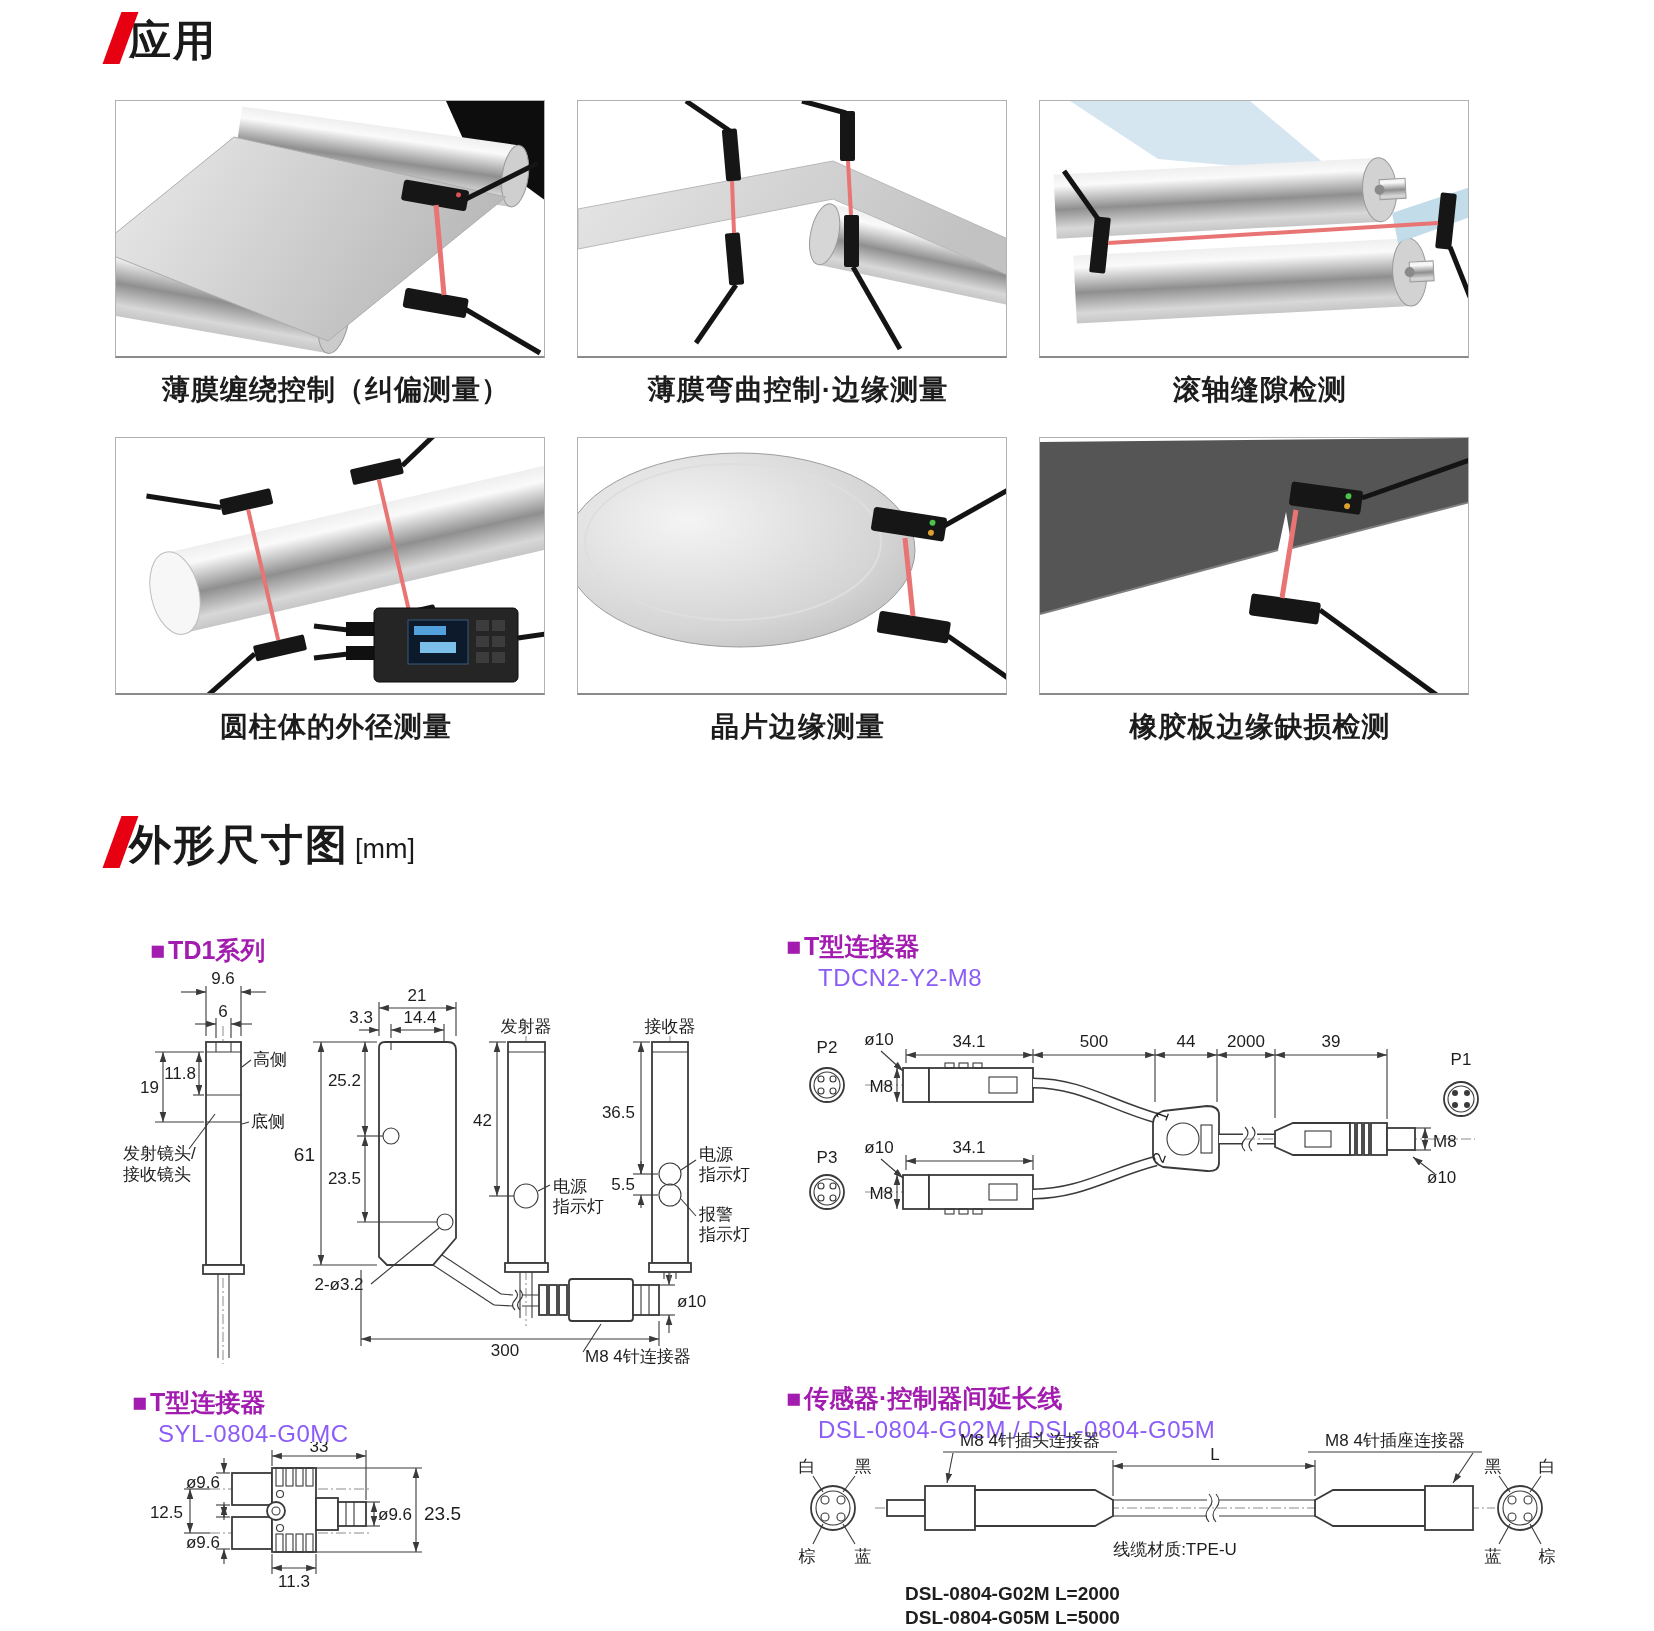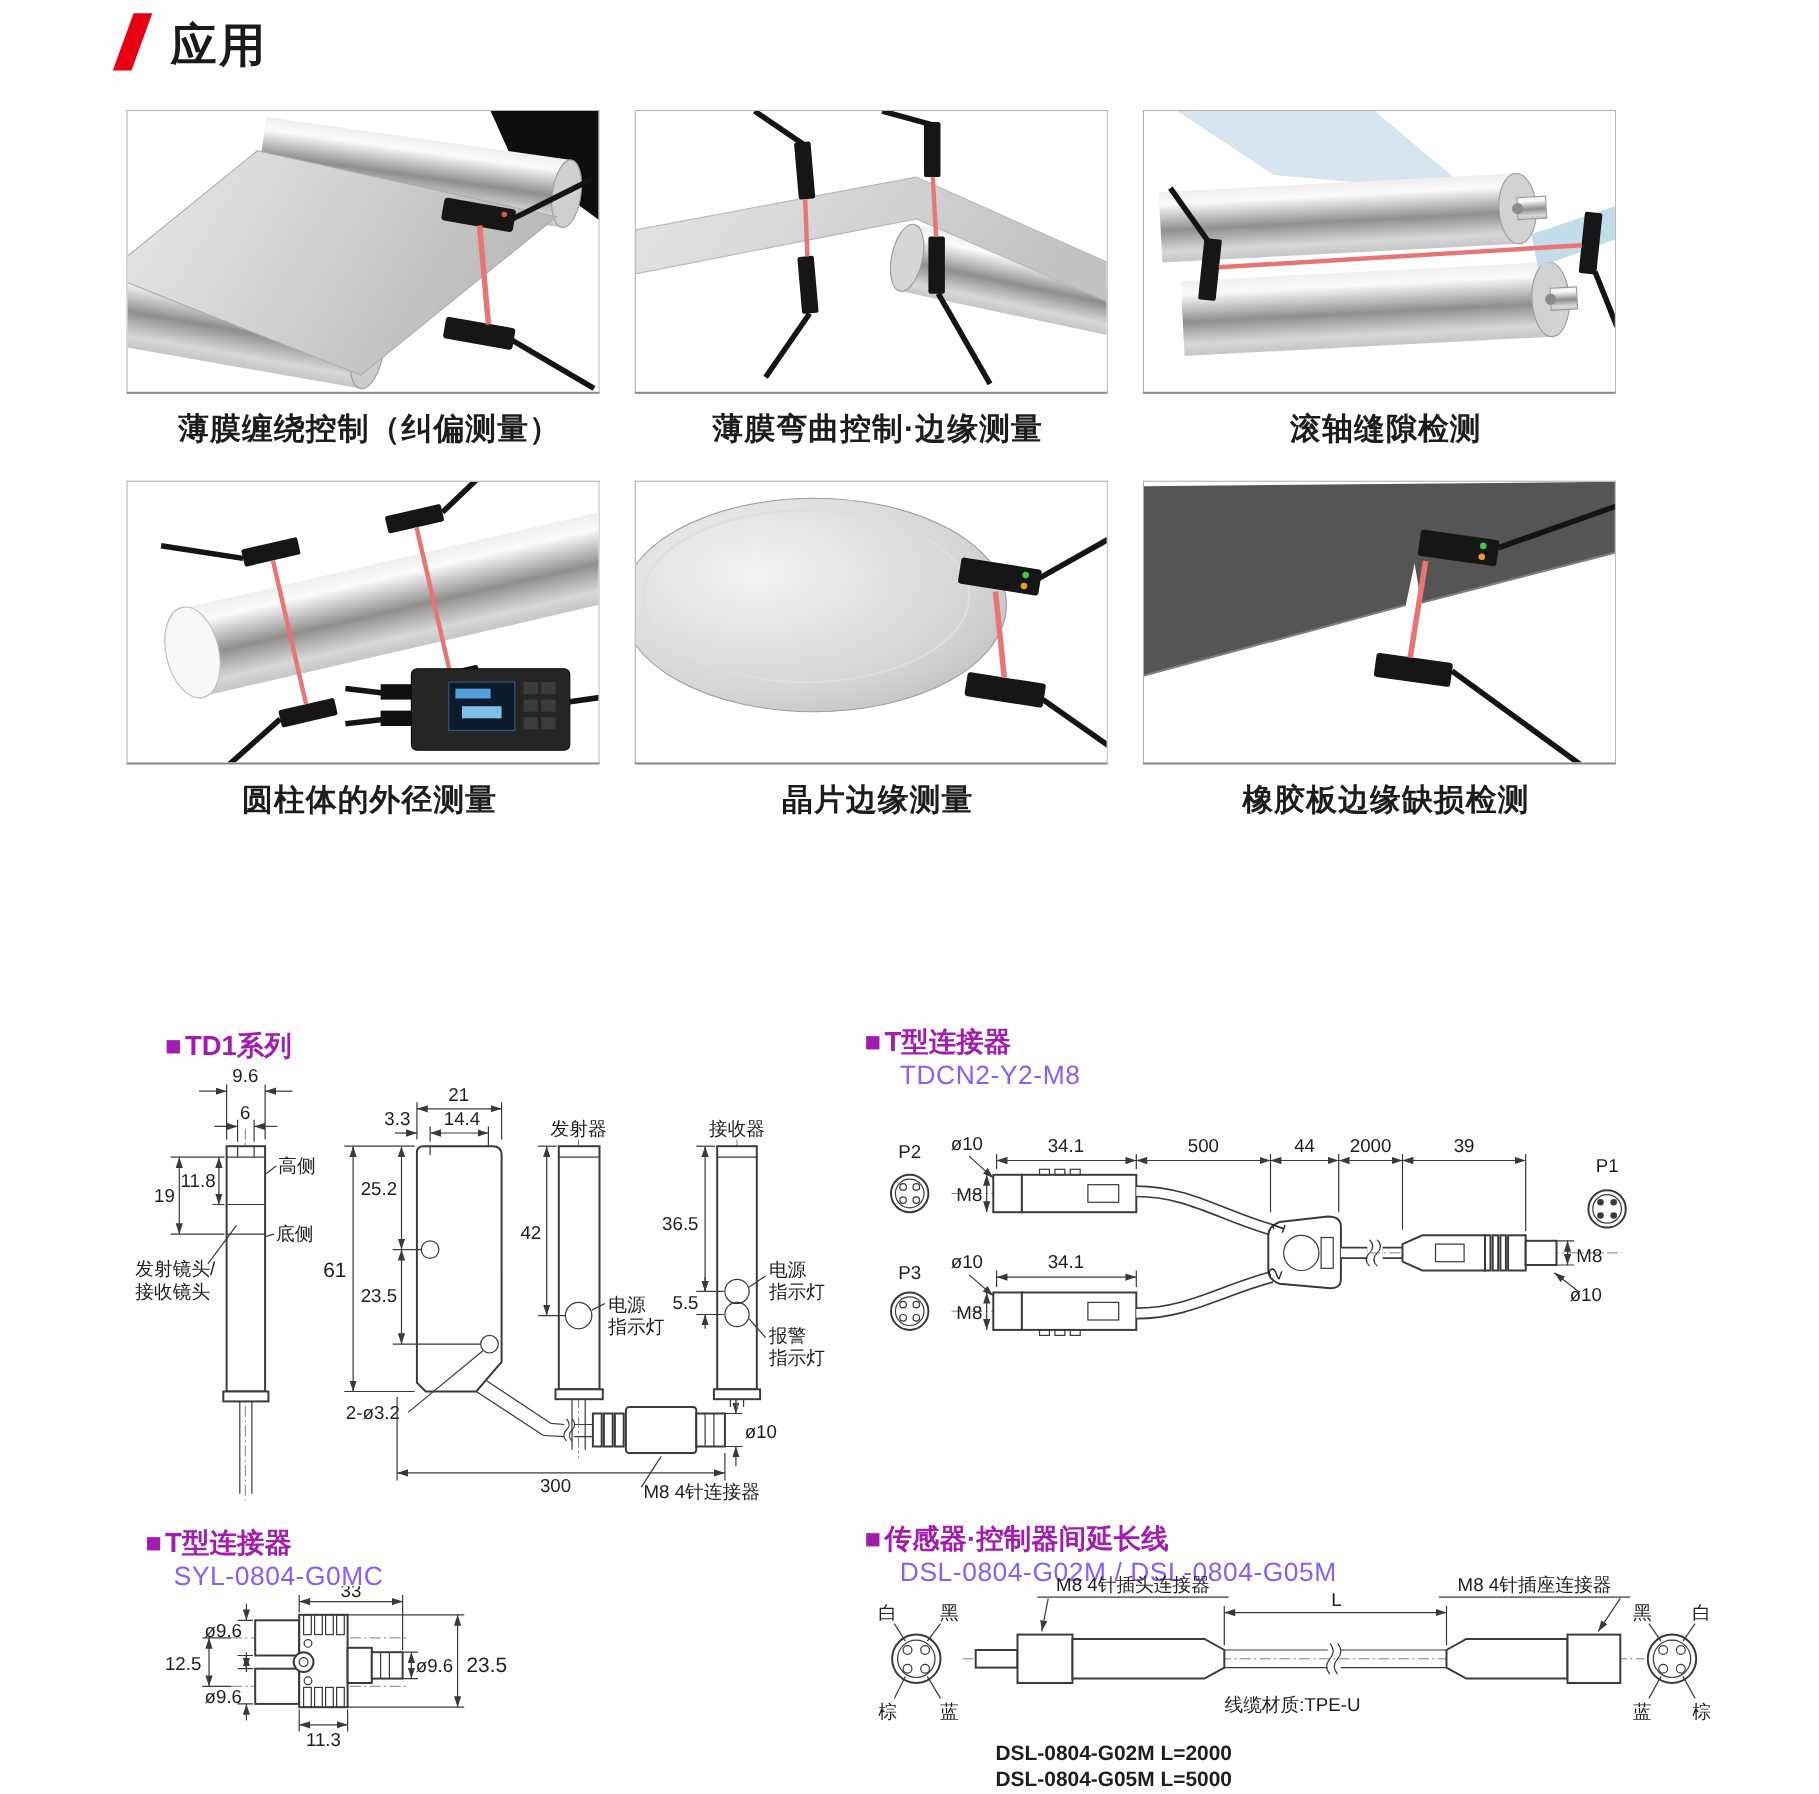--- a/index.html
+++ b/index.html
@@ -1,19 +1,19 @@
 <!DOCTYPE html>
 <html><head>
 <meta charset="utf-8">
 <style>
   html,body{margin:0;padding:0;background:#fff;}
   #page{position:relative;width:1654px;height:1631px;background:#ffffff;overflow:hidden;
         font-family:"Liberation Sans","DejaVu Sans",sans-serif;color:#1a1a1a;}
   .abs{position:absolute;}
-  .sec-header{position:absolute;display:flex;align-items:flex-end;gap:26px;}
+  .sec-header{position:absolute;display:flex;align-items:flex-end;}
   .slash{width:17px;height:52px;background:#e60012;transform:skewX(-20deg);margin-left:8px;}
   .sec-title{font-size:42px;font-weight:bold;line-height:1.1;letter-spacing:2px;}
   .sec-unit{font-size:27px;font-weight:normal;margin-left:6px;padding-bottom:3px;}
   .app-cell{position:absolute;width:442px;}
   .app-img{width:430px;height:258px;border:1px solid #b2b2b2;border-bottom:2px solid #8a8a8a;
            box-sizing:border-box;overflow:hidden;background:#fff;}
   .app-img svg{display:block;}
   .app-caption{margin-top:13px;text-align:center;font-size:28px;font-weight:600;
                color:#1c1c1c;letter-spacing:1px;}
   .sub-h{position:absolute;font-size:25px;font-weight:600;color:#a21caf;}
@@ -251,20 +251,27 @@
           <rect x="210" y="160" width="70" height="22" rx="3" fill="#161616"></rect>
         </g>
         <line class="beam" x1="256" y1="72" x2="242" y2="160"></line>
         <path class="cable" d="M322,60 L430,22"></path>
         <path class="cable" d="M280,172 L398,258"></path>
       </svg>
     </div>
     <div class="app-caption">橡胶板边缘缺损检测</div>
   </div>
 
+  <div class="sec-header" style="left:104px;top:816px">
+    <div class="slash"></div>
+    <div style="display:flex;align-items:flex-end;">
+      <div class="sec-title">外形尺寸图</div>
+      <div class="sec-unit">[mm]</div>
+    </div>
+  </div>
 
   <div class="sub-h" style="left:150px;top:934px">
     <span class="bullet">■</span><span>TD1系列</span>
   </div>
   <div class="sub-h" style="left:786px;top:930px">
     <span class="bullet">■</span><span>T型连接器</span>
   </div>
   <div class="model-line" style="left:818px;top:964px">TDCN2-Y2-M8</div>
 
   <div class="sub-h" style="left:132px;top:1386px">

